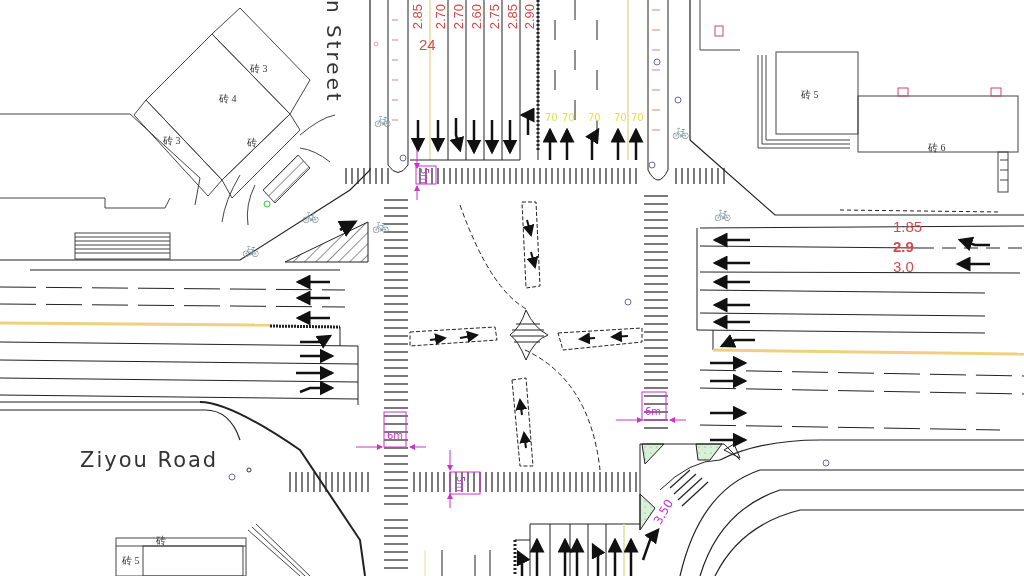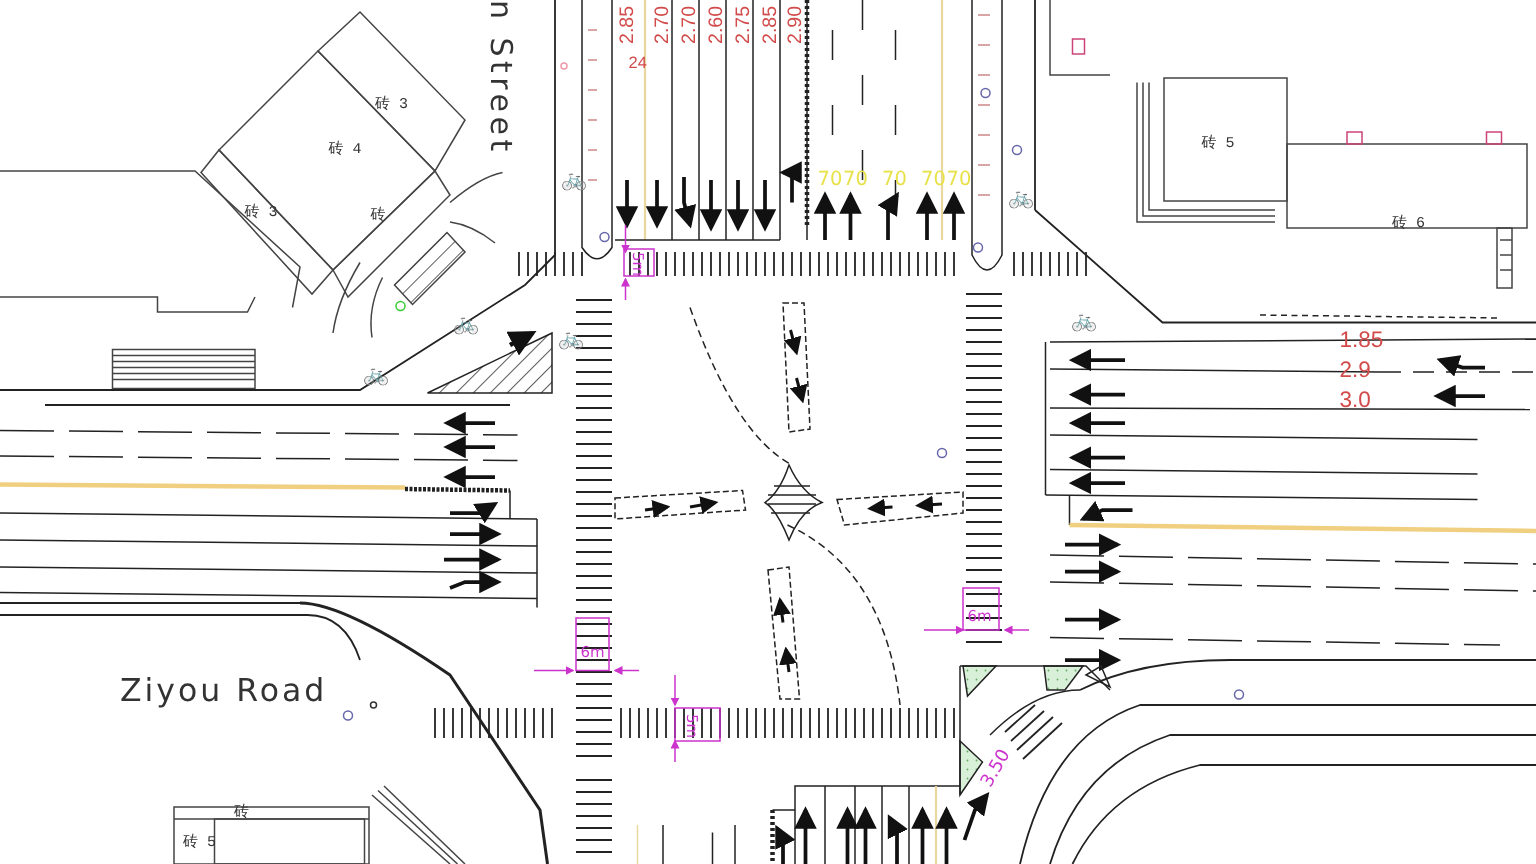--- a/index.html
+++ b/index.html
@@ -3,22 +3,22 @@
 <meta charset="utf-8">
 <style>
   html, body { margin:0; padding:0; background:#ffffff; }
   body { width:1024px; height:576px; overflow:hidden; position:relative; font-family:"DejaVu Sans", sans-serif; }
   #canvas { position:absolute; left:0; top:0; width:1024px; height:576px; }
   .road-name { position:absolute; font-family:"DejaVu Sans", sans-serif; color:#333; font-weight:normal; }
   .street-name { left:322px; top:0px; font-size:20px; writing-mode:vertical-rl; letter-spacing:3px; }
   .ziyou-name { left:80px; top:448px; font-size:21px; letter-spacing:2px; }
   .lane-w { position:absolute; font-family:"Liberation Sans", sans-serif; color:#d24b4b; font-size:15px; }
   .top-w { font-size:13px; writing-mode:vertical-rl; transform:rotate(180deg); }
-  .bld { position:absolute; font-size:10px; color:#333; font-family:Liberation Mono, monospace; }
-  .yl { position:absolute; font-size:13px; color:#e8e24a; font-family:"DejaVu Sans", sans-serif; }
+  .bld { position:absolute; font-size:10px; color:#333; font-family:Liberation Serif, serif; }
+  .yl { position:absolute; font-size:10px; color:#e8e24a; font-family:"DejaVu Sans", sans-serif; }
   .dim { position:absolute; font-size:10px; color:#cc33cc; font-family:"DejaVu Sans", sans-serif; }
 </style>
 </head>
 <body>
 
 <svg id="canvas" viewBox="0 0 1024 576" xmlns="http://www.w3.org/2000/svg">
   <defs>
     <marker id="ah" markerWidth="6" markerHeight="6" refX="5" refY="3" orient="auto">
       <path d="M0,0 L6,3 L0,6 Z" fill="#111"></path>
     </marker>
@@ -511,24 +511,24 @@
 <div class="road-name street-name">n Street</div>
 <div class="road-name ziyou-name">Ziyou Road</div>
 
 <div class="lane-w top-w" style="left:410px;top:4px;">2.85</div>
 <div class="lane-w top-w" style="left:433px;top:4px;">2.70</div>
 <div class="lane-w top-w" style="left:451px;top:4px;">2.70</div>
 <div class="lane-w top-w" style="left:469px;top:4px;">2.60</div>
 <div class="lane-w top-w" style="left:487px;top:4px;">2.75</div>
 <div class="lane-w top-w" style="left:505px;top:4px;">2.85</div>
 <div class="lane-w top-w" style="left:522px;top:4px;">2.90</div>
-<div class="lane-w" style="left:419px;top:36px;font-size:11px;">24</div>
+<div class="lane-w" style="left:419px;top:36px;font-size:15px;">24</div>
 
 <div class="lane-w" style="left:893px;top:218px;text-align:center;">1.85</div>
-<div class="lane-w" style="left:893px;top:238px;">2.9</div>
+<div class="lane-w" style="left:893px;top:238px;font-weight:bold;">2.9</div>
 <div class="lane-w" style="left:893px;top:258px;">3.0</div>
 
 <div class="yl" style="left:545px;top:112px;">70</div>
 <div class="yl" style="left:562px;top:112px;">70</div>
 <div class="yl" style="left:588px;top:112px;">70</div>
 <div class="yl" style="left:614px;top:112px;">70</div>
 <div class="yl" style="left:631px;top:112px;">70</div>
 
 <div class="dim" style="left:419px;top:168px;writing-mode:vertical-rl;">5m</div>
 <div class="dim" style="left:387px;top:430px;">6m</div>

